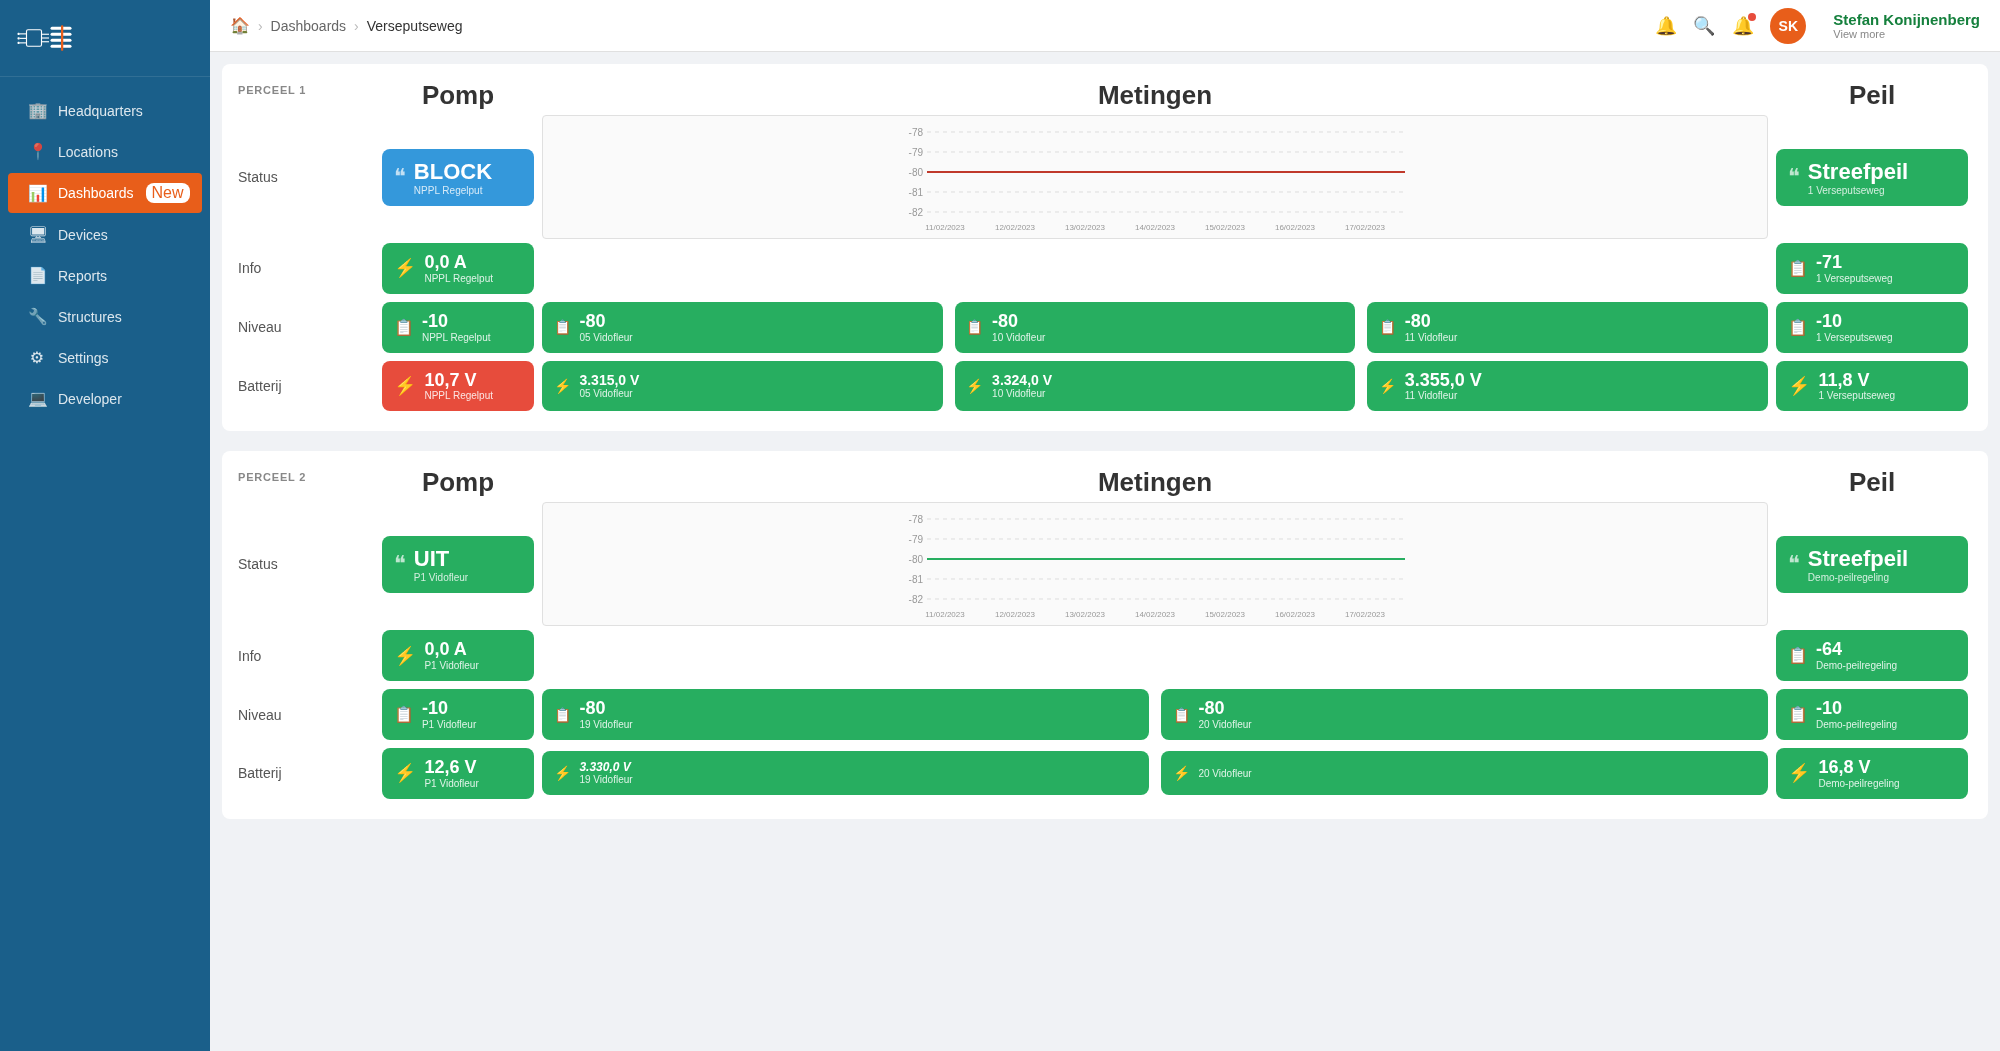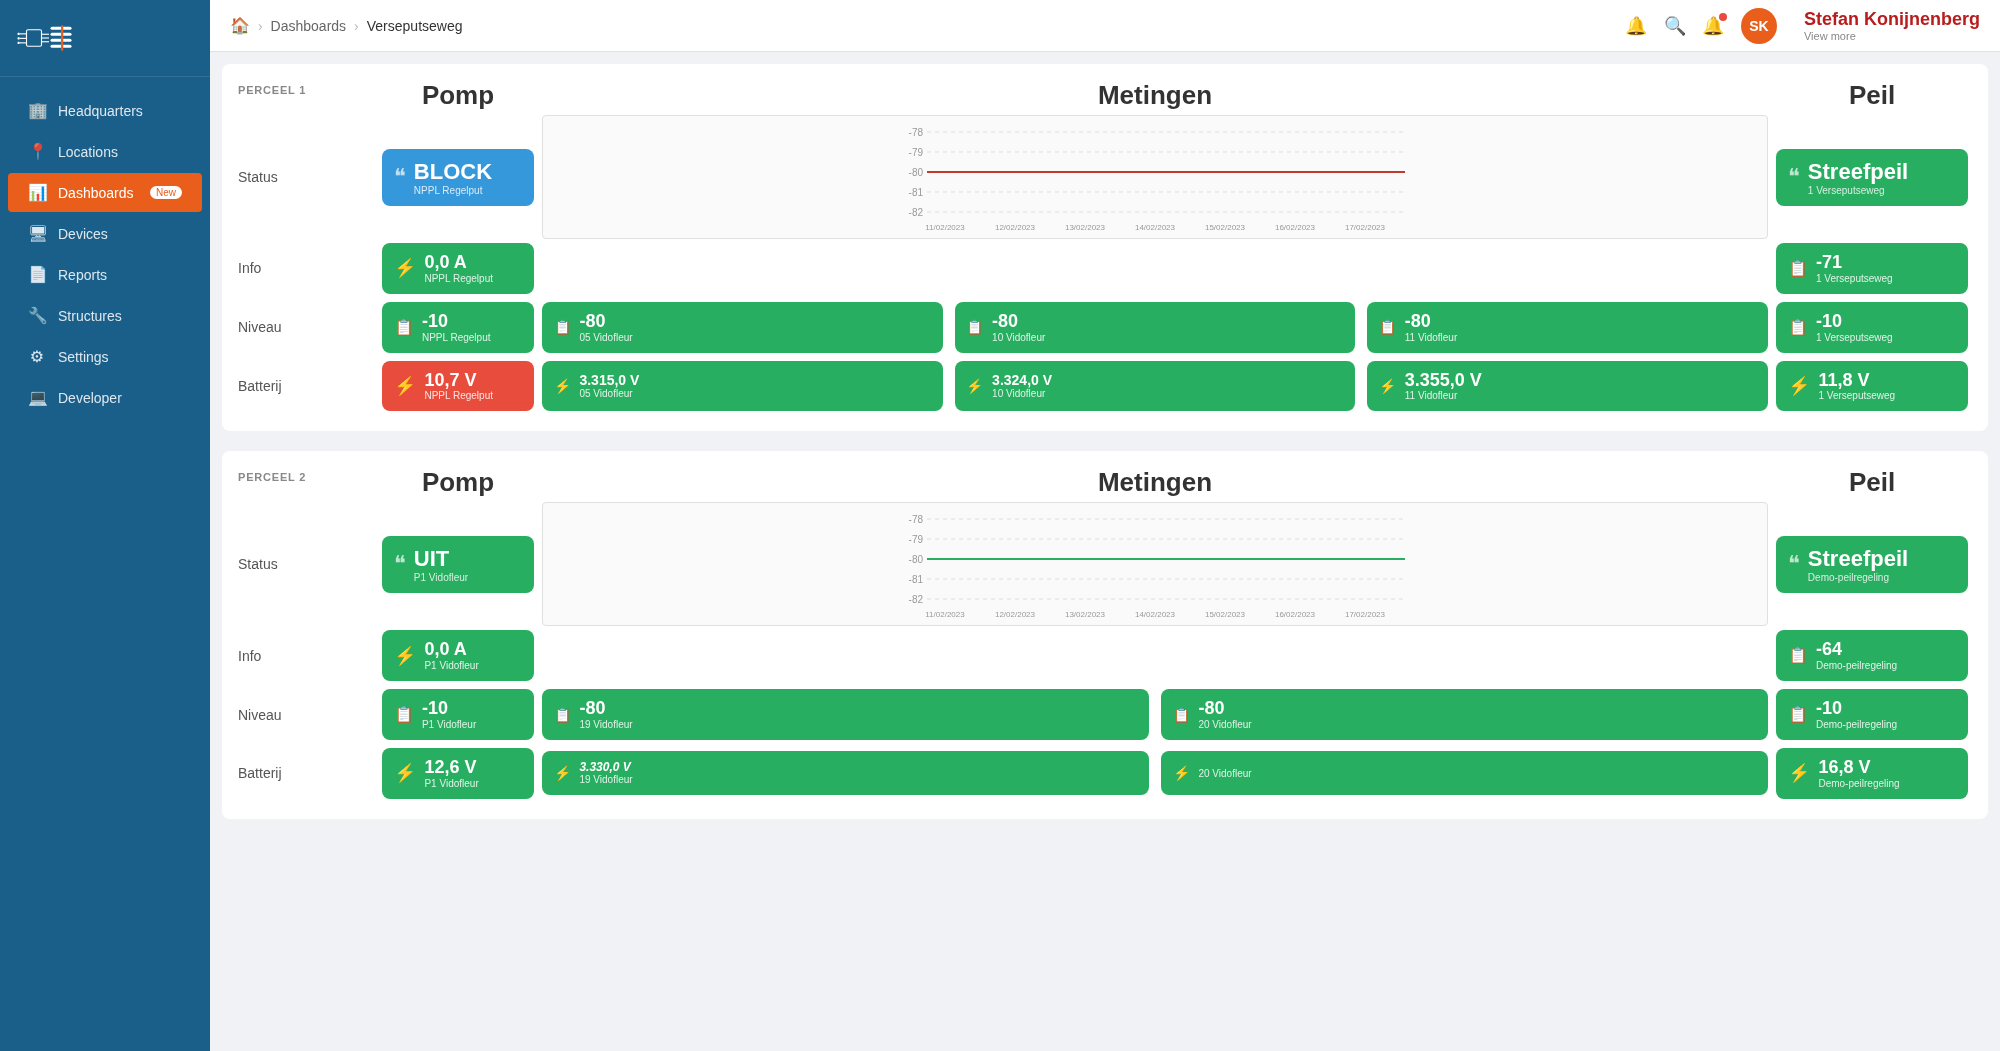--- a/index.html
+++ b/index.html
@@ -38,21 +38,21 @@
       cursor: pointer;
       font-size: 14px;
       color: rgba(255,255,255,0.85);
       border-radius: 4px;
       margin: 2px 8px;
       position: relative;
     }
     .nav-item.active { background: #e85e1a; color: white; }
     .nav-item .nav-icon { width: 18px; text-align: center; font-size: 16px; }
     .nav-badge {
-      font-size: 10px;
+      font-size: 16px;
       background: #e85e1a;
       color: white;
       padding: 1px 6px;
       border-radius: 8px;
       margin-left: auto;
     }
     .nav-item.active .nav-badge { background: white; color: #e85e1a; }
 
     
     .main {
@@ -116,21 +116,21 @@
       background: #e85e1a;
       display: flex;
       align-items: center;
       justify-content: center;
       color: white;
       font-weight: bold;
       font-size: 14px;
       overflow: hidden;
     }
     .user-info { text-align: left; }
-    .user-name { font-size: 18px; font-weight: 600; color: #b91c1c; }
+    .user-name { font-size: 15px; font-weight: 600; color: #15803d; }
     .user-sub { font-size: 11px; color: #888; }
 
     
     .content {
       flex: 1;
       overflow-y: auto;
       padding: 12px;
       background: #f0f2f5;
     }
 

